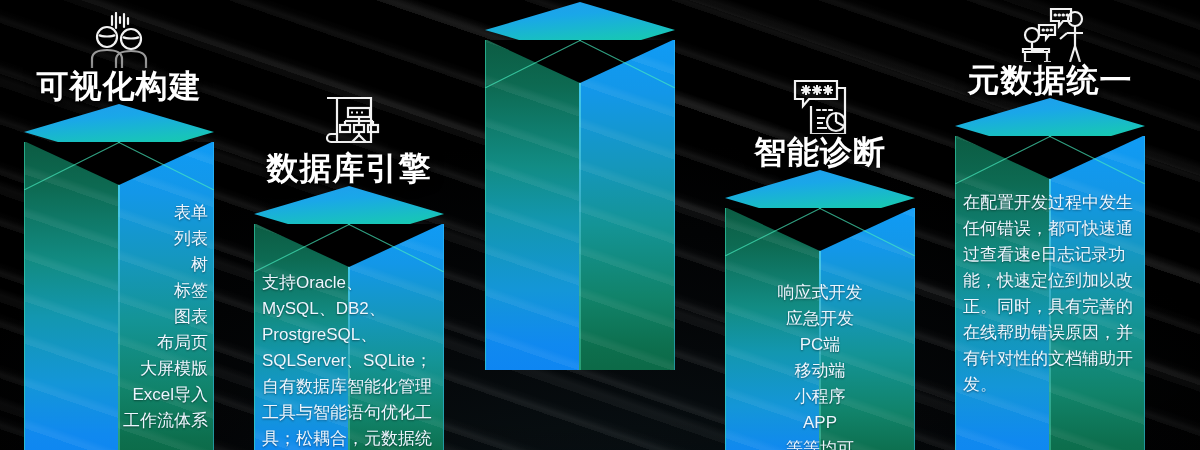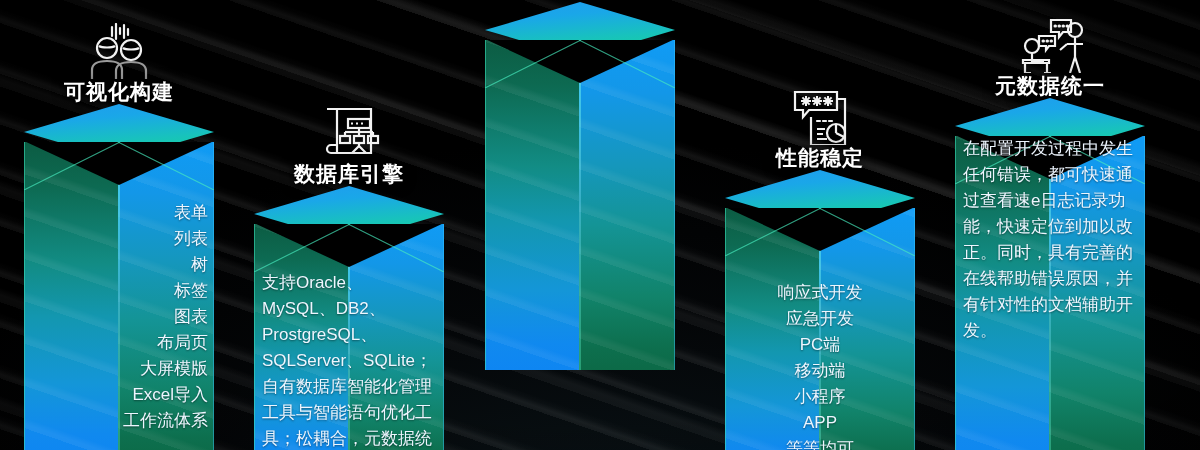--- a/index.html
+++ b/index.html
@@ -58,21 +58,21 @@
   }
   .icon-wrap{
     height:56px;display:flex;align-items:flex-end;justify-content:center;
     margin-bottom:2px;
   }
   .icon-wrap svg{display:block;}
 
   .card-title{
     color:#ffffff;
     font-weight:bold;
-    font-size:21px;
+    font-size:32px;
     letter-spacing:1px;
     line-height:1;
     text-shadow:0 0 1px #000, 0 2px 4px rgba(0,0,0,.9), 0 0 14px rgba(0,0,0,.9);
     white-space:nowrap;
   }
 
   
   .plate{
     position:relative;
     width:190px;height:56px;
@@ -165,21 +165,21 @@
   #p1 .box{height:318px;}
   #p2 .box{height:246px;}
   #p3 .box{height:330px;}
   #p4 .box{height:262px;}
   #p5 .box{height:330px;}
 
   #p1 .body-text{padding-top:58px;text-align:right;}
   #p2 .body-text{padding-top:46px;}
   #p3 .body-text{padding-top:54px;}
   #p4 .body-text{padding-top:72px;}
-  #p5 .body-text{}
+  #p5 .body-text{padding-top:54px;}
 </style>
 </head>
 <body>
 
 <div id="stage">
   <div class="stripes"></div>
   <div class="stripes2"></div>
   <div class="vignette"></div>
 
   <div class="pillar" id="p1">
@@ -320,21 +320,21 @@
                 <line x1="44.6" y1="8.4" x2="37.4" y2="15.6"></line>
               </g>
           </g>
           <path d="M50 10h8v46H24V28"></path>
           <path d="M30 32h3M36 32h3M42 32h3" stroke-linecap="round"></path>
           <path d="M30 40h8M30 45h6M30 50h10"></path>
           <circle cx="49" cy="44" r="9"></circle>
           <path d="M49 44V35M49 44l8 4"></path>
         </svg>
       </div>
-      <div class="card-title">性能稳定</div>
+      <div class="card-title">智能诊断</div>
     </div>
     <div class="plate">
       <div class="dia-shadow"></div>
         <div class="dia"></div>
     </div>
     <div class="boxwrap">
       <div class="box">
         <div class="face left">
             <div class="sheen"></div>
           </div>

